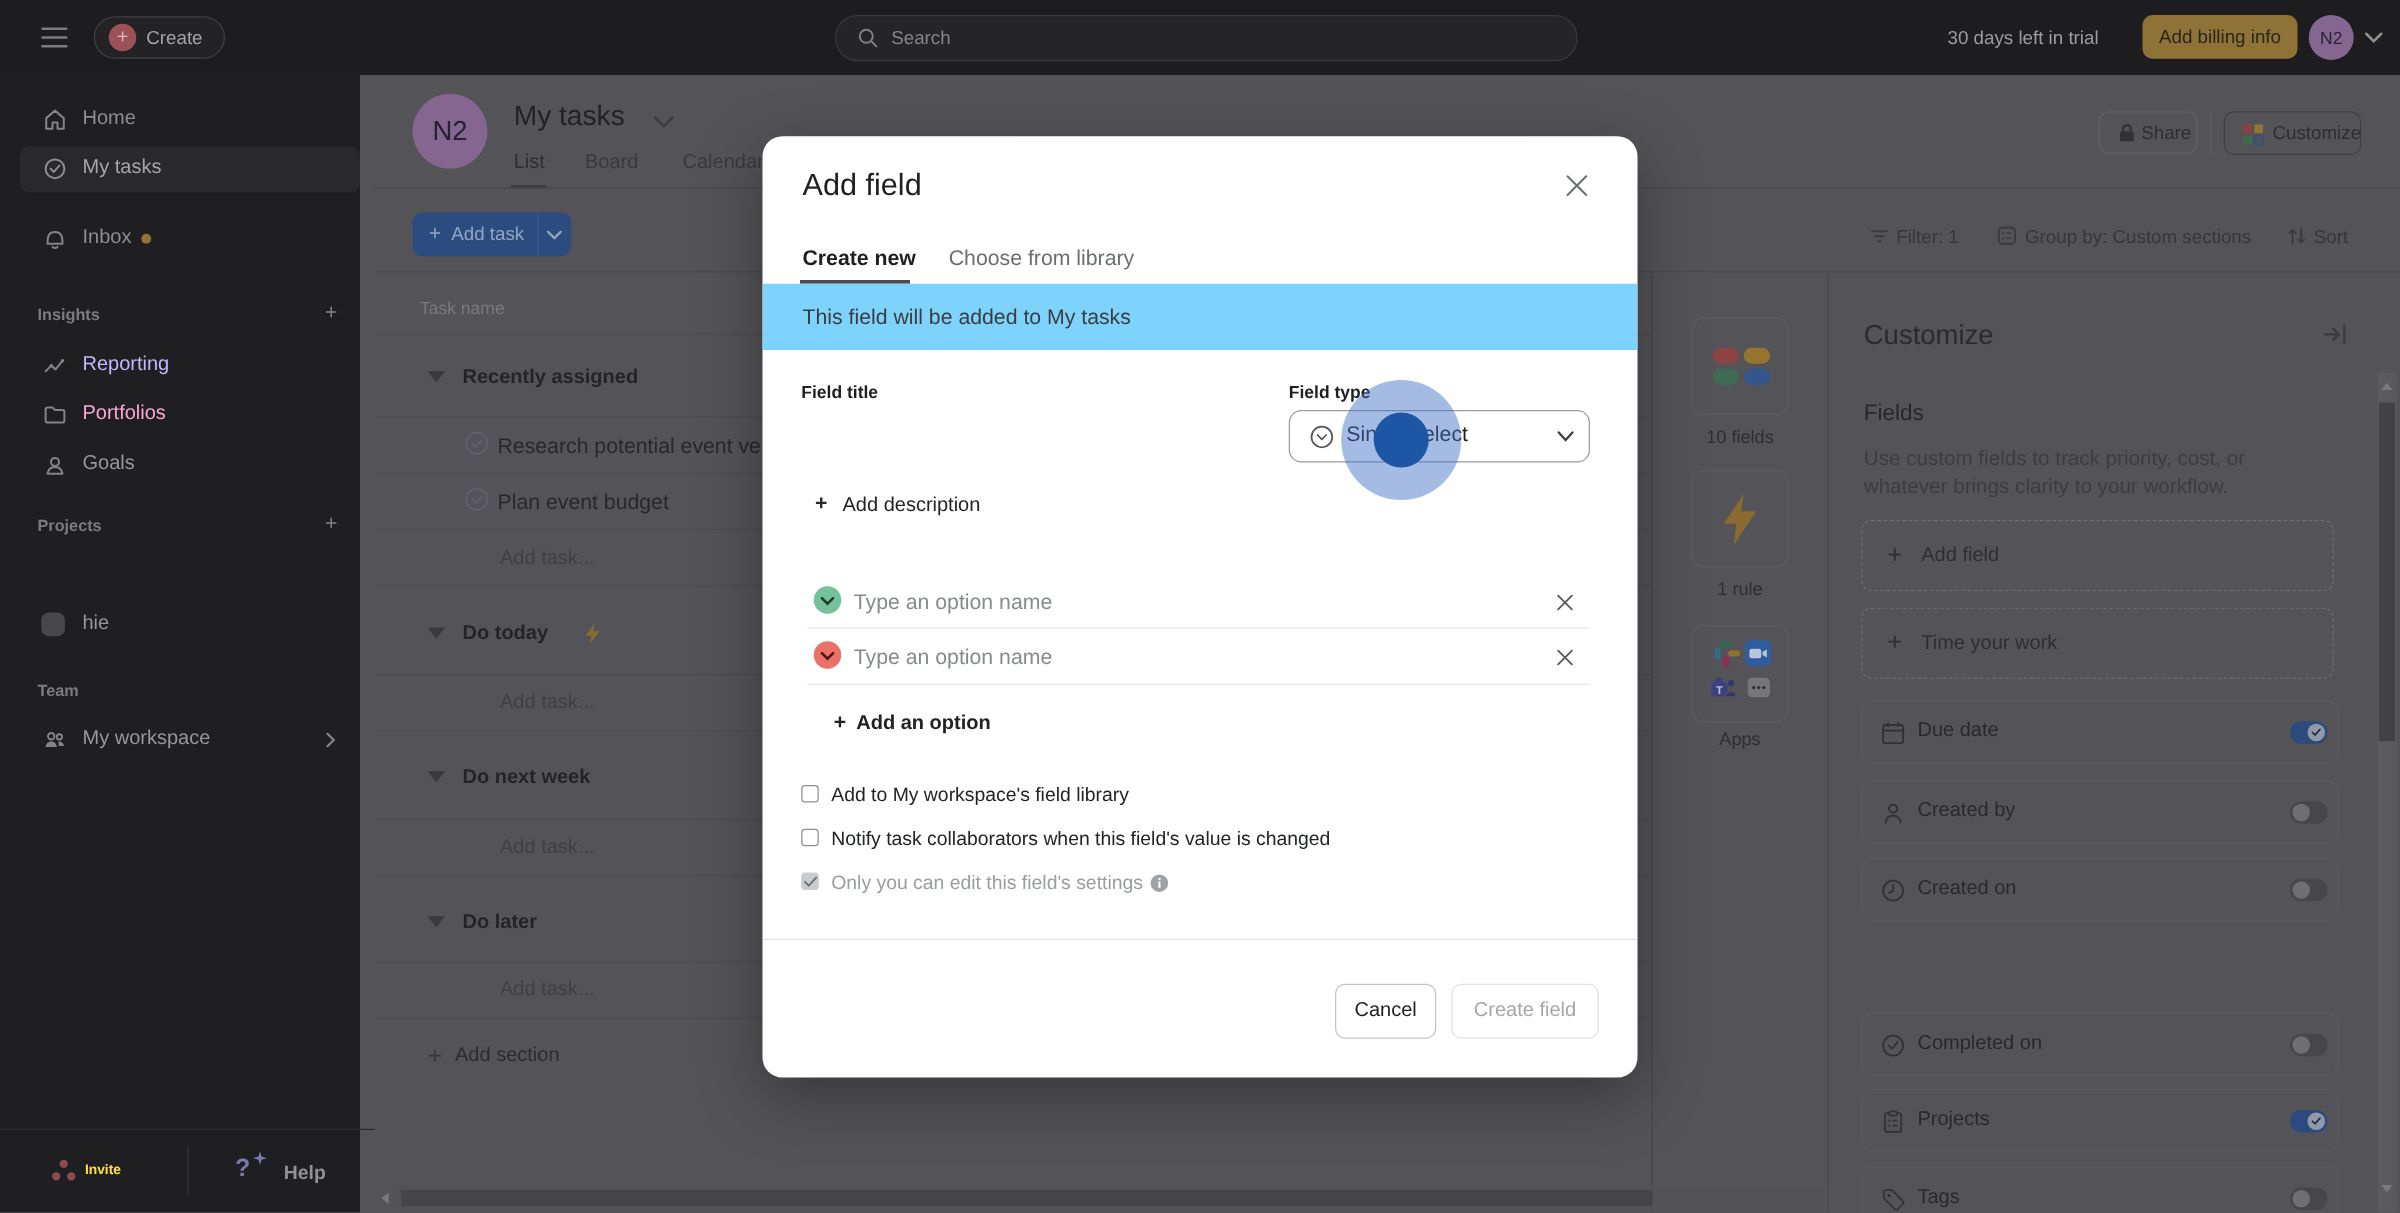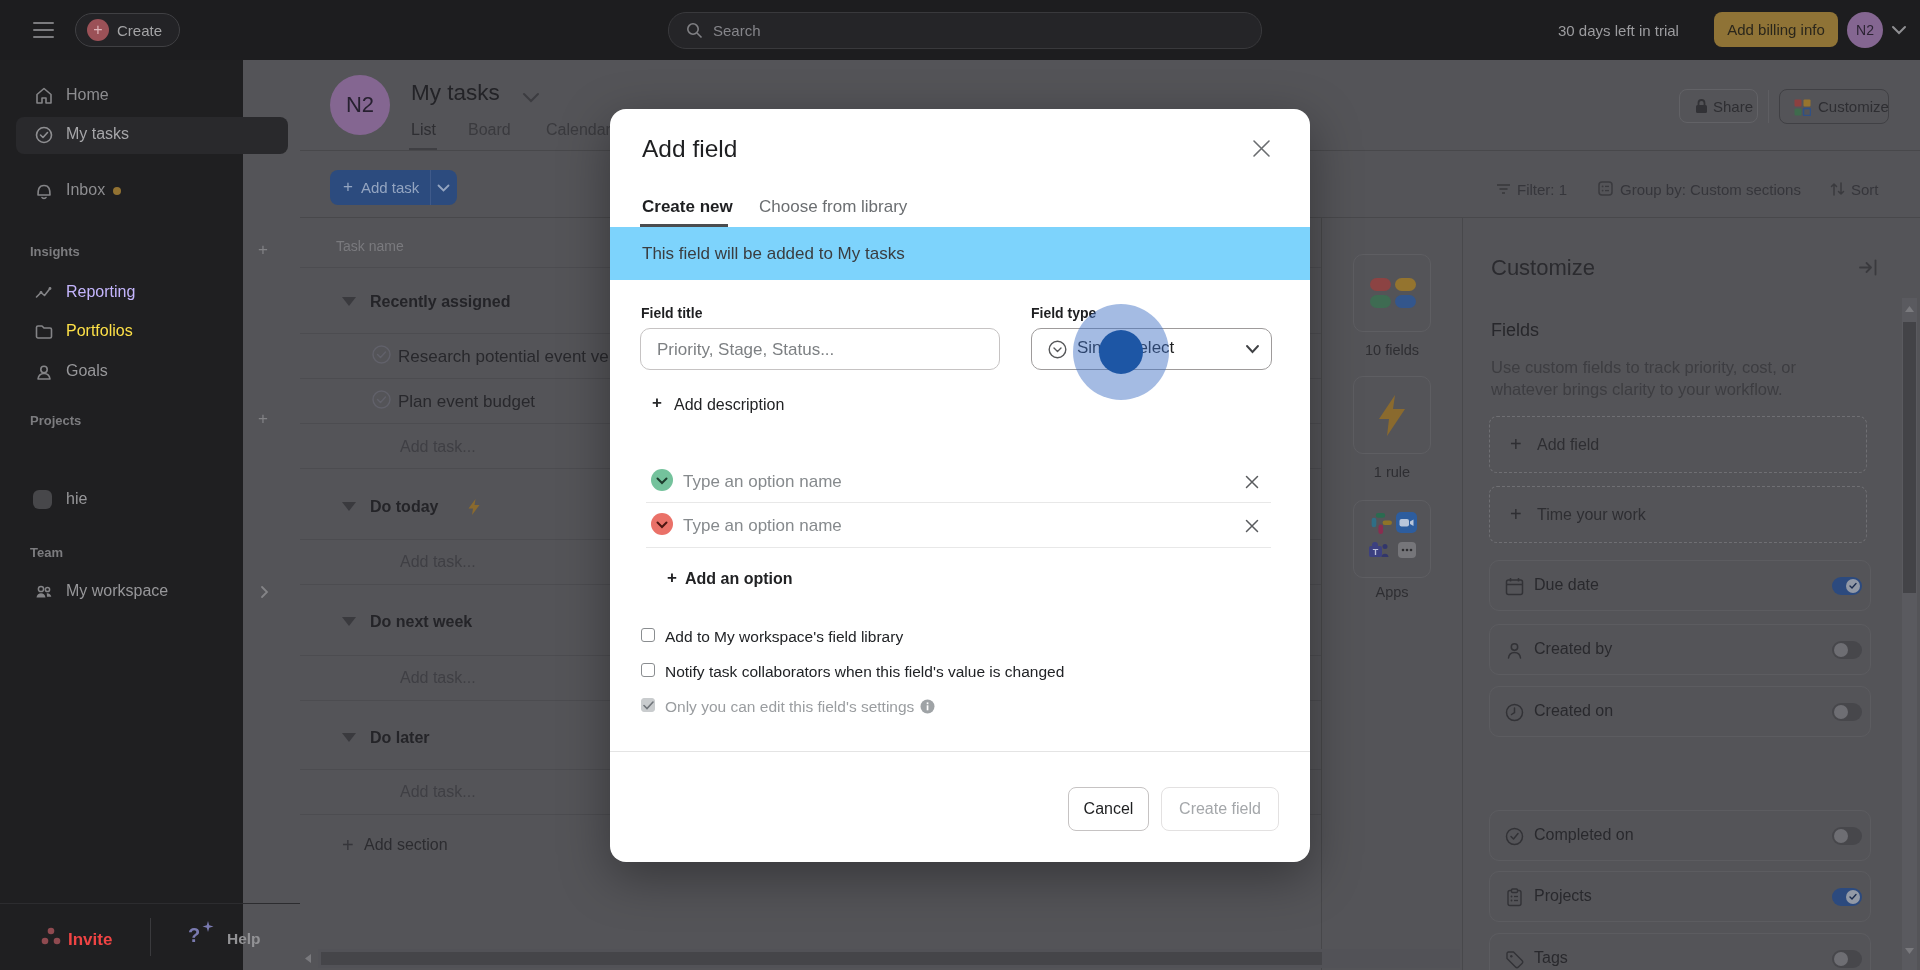--- a/index.html
+++ b/index.html
@@ -12,21 +12,21 @@
 #createbtn { left:75px; top:13px; width:105px; height:34px; border:1px solid #404043; border-radius:17px; background:#232326; }
 #createbtn .circ { position:absolute; left:11px; top:5px; width:22px; height:22px; border-radius:50%; background:#9b5157; color:#e0b6ba; font-size:16px; text-align:center; line-height:21px; }
 #createbtn .lbl { position:absolute; left:41px; top:8px; font-size:15px; color:#a4a4a6; }
 #searchbar { left:668px; top:12px; width:594px; height:37px; background:#252528; border:1px solid #39393c; border-radius:18px; }
 #searchbar .mag { position:absolute; left:17px; top:9px; }
 #searchbar .lbl { position:absolute; left:44px; top:9px; font-size:15px; color:#85858a; }
 #trialtxt { top:22px; left:1558px; font-size:15px; color:#9c9c9f; }
 #billing { left:1714px; top:12px; width:124px; height:35px; background:#8f7336; border-radius:8px; color:#2a261b; font-size:15px; text-align:center; line-height:35px; }
 #topav { left:1847px; top:12px; width:36px; height:36px; border-radius:50%; background:#846691; color:#2b2333; font-size:14px; text-align:center; line-height:36px; }
 
-#sidebar { left:0; top:60px; width:243px; height:910px; background:#1f1f21; }
+#sidebar { left:0; top:60px; width:288px; height:910px; background:#1f1f21;text-align:center; }
 .srow { position:absolute; left:0; width:300px; height:36px; }
 .srow .ic { position:absolute; left:34px; top:8px; width:20px; height:20px; }
 .srow .lbl { position:absolute; left:66px; top:8px; font-size:16px; color:#8d8d90; }
 .shead { position:absolute; left:30px; font-size:13px; font-weight:bold; color:#7c7c7f; }
 .splus { position:absolute; left:258px; width:14px; height:14px; color:#828285; font-size:17px; line-height:14px; }
 #seldiv { left:16px; top:57px; width:272px; height:37px; background:#29292c; border-radius:8px; }
 .psq { position:absolute; left:33px; width:19px; height:19px; border-radius:6px; }
 #sbline { left:0px; top:843px; width:300px; height:1px; background:#2c2c2f; }
 
 #main { left:300px; top:60px; width:1620px; height:910px; background:#545458; }
@@ -140,21 +140,21 @@
           <path d="M2.5 14 L7 9.5 L10.5 12.5 L16 5.5" fill="none" stroke="#848487" stroke-width="1.6" stroke-linecap="round" stroke-linejoin="round"></path>
           <circle cx="7" cy="9.5" r="1.4" fill="#848487"></circle>
           <circle cx="16" cy="5.5" r="1.4" fill="#848487"></circle>
         </svg>
       <div class="lbl" style="color:#c4b5fd">Reporting</div>
     </div>
     <div class="srow" style="top:254px">
       <svg class="ic" viewBox="0 0 20 20">
           <path d="M2.5 5.5 C2.5 4.7 3.2 4 4 4 H8 L10 6 H16 C16.8 6 17.5 6.7 17.5 7.5 V14.5 C17.5 15.3 16.8 16 16 16 H4 C3.2 16 2.5 15.3 2.5 14.5 Z" fill="none" stroke="#848487" stroke-width="1.6" stroke-linejoin="round"></path>
         </svg>
-      <div class="lbl" style="color:#fde047">Portfolios</div>
+      <div class="lbl" style="color:#f9a8d4">Portfolios</div>
     </div>
     <div class="srow" style="top:294px">
       <svg class="ic" viewBox="0 0 20 20">
           <circle cx="10" cy="7.5" r="3.2" fill="none" stroke="#848487" stroke-width="1.6"></circle>
           <path d="M4 17 C4.6 12.8 7 11.5 10 11.5 C13 11.5 15.4 12.8 16 17 Z" fill="none" stroke="#848487" stroke-width="1.6" stroke-linejoin="round"></path>
         </svg>
       <div class="lbl" style="color:#97979a">Goals</div>
     </div>
     <div class="shead" style="top:353px">Projects</div>
     <div class="splus" style="top:352px">+</div>
@@ -176,21 +176,21 @@
         </svg>
     </div>
     <div class="abs" id="sbline"></div>
     <div class="abs" style="left:40px;top:866px">
       <svg width="22" height="22" viewBox="0 0 22 22">
           <circle cx="11" cy="5" r="3.3" fill="#8f4a50"></circle>
           <circle cx="5" cy="15" r="3.3" fill="#8f4a50"></circle>
           <circle cx="17" cy="15" r="3.3" fill="#8f4a50"></circle>
         </svg>
     </div>
-    <div class="abs" style="left:68px;top:870px;font-size:17px;font-weight:bold;color:#ef4444">Invite</div>
+    <div class="abs" style="left:68px;top:870px;font-size:11px;font-weight:bold;color:#fde047">Invite</div>
     <div class="abs" style="left:150px;top:858px;width:1px;height:38px;background:#3a3a3d"></div>
     <div class="abs" style="left:188px;top:864px;font-size:20px;font-weight:bold;color:#7a7ab0">?</div>
     <svg class="abs" style="left:200px;top:860px" width="16" height="16" viewBox="0 0 16 16">
         <path d="M8 1 L9.2 5.2 L13.5 6.5 L9.2 7.8 L8 12 L6.8 7.8 L2.5 6.5 L6.8 5.2 Z" fill="#7a7ab0"></path>
       </svg>
     <div class="abs" style="left:227px;top:870px;font-size:15.5px;font-weight:bold;color:#929295">Help</div>
   </div>
 
   <div class="abs" id="main">
     <div class="abs" id="mtav">N2</div>
@@ -445,23 +445,20 @@
           <path d="M2 2 L17 17 M17 2 L2 17" stroke="#6a6d70" stroke-width="1.6" stroke-linecap="round"></path>
         </svg>
     <div class="mtab" style="left:32px;color:#1e1f21;font-weight:bold">Create new</div>
     <div class="mtab" style="left:149px;color:#6b6e71">Choose from library</div>
     <div class="abs" id="mtabu"></div>
     <div class="abs" id="mbanner">
           <div class="lbl">This field will be added to My tasks</div>
         </div>
     <div class="flabel" style="left:31px;top:196px">Field title</div>
     <div class="flabel" style="left:421px;top:196px">Field type</div>
-    <div class="abs" id="finput">
-          <div class="ph">Priority, Stage, Status...</div>
-        </div>
     <div class="abs" id="fselect">
       <svg class="abs" style="left:16px;top:11px" width="19" height="19" viewBox="0 0 19 19">
             <circle cx="9.5" cy="9.5" r="8.3" fill="none" stroke="#565759" stroke-width="1.4"></circle>
             <path d="M6 8 L9.5 11.5 L13 8" fill="none" stroke="#565759" stroke-width="1.4" stroke-linecap="round" stroke-linejoin="round"></path>
           </svg>
       <div class="abs" style="left:45px;top:9px;font-size:17px;color:#1e1f21">Single-select</div>
       <svg class="abs" style="left:213px;top:15px" width="15" height="10" viewBox="0 0 15 10">
             <path d="M2 2 L7.5 8 L13 2" fill="none" stroke="#3f4144" stroke-width="1.9" stroke-linecap="round"></path>
           </svg>
     </div>

